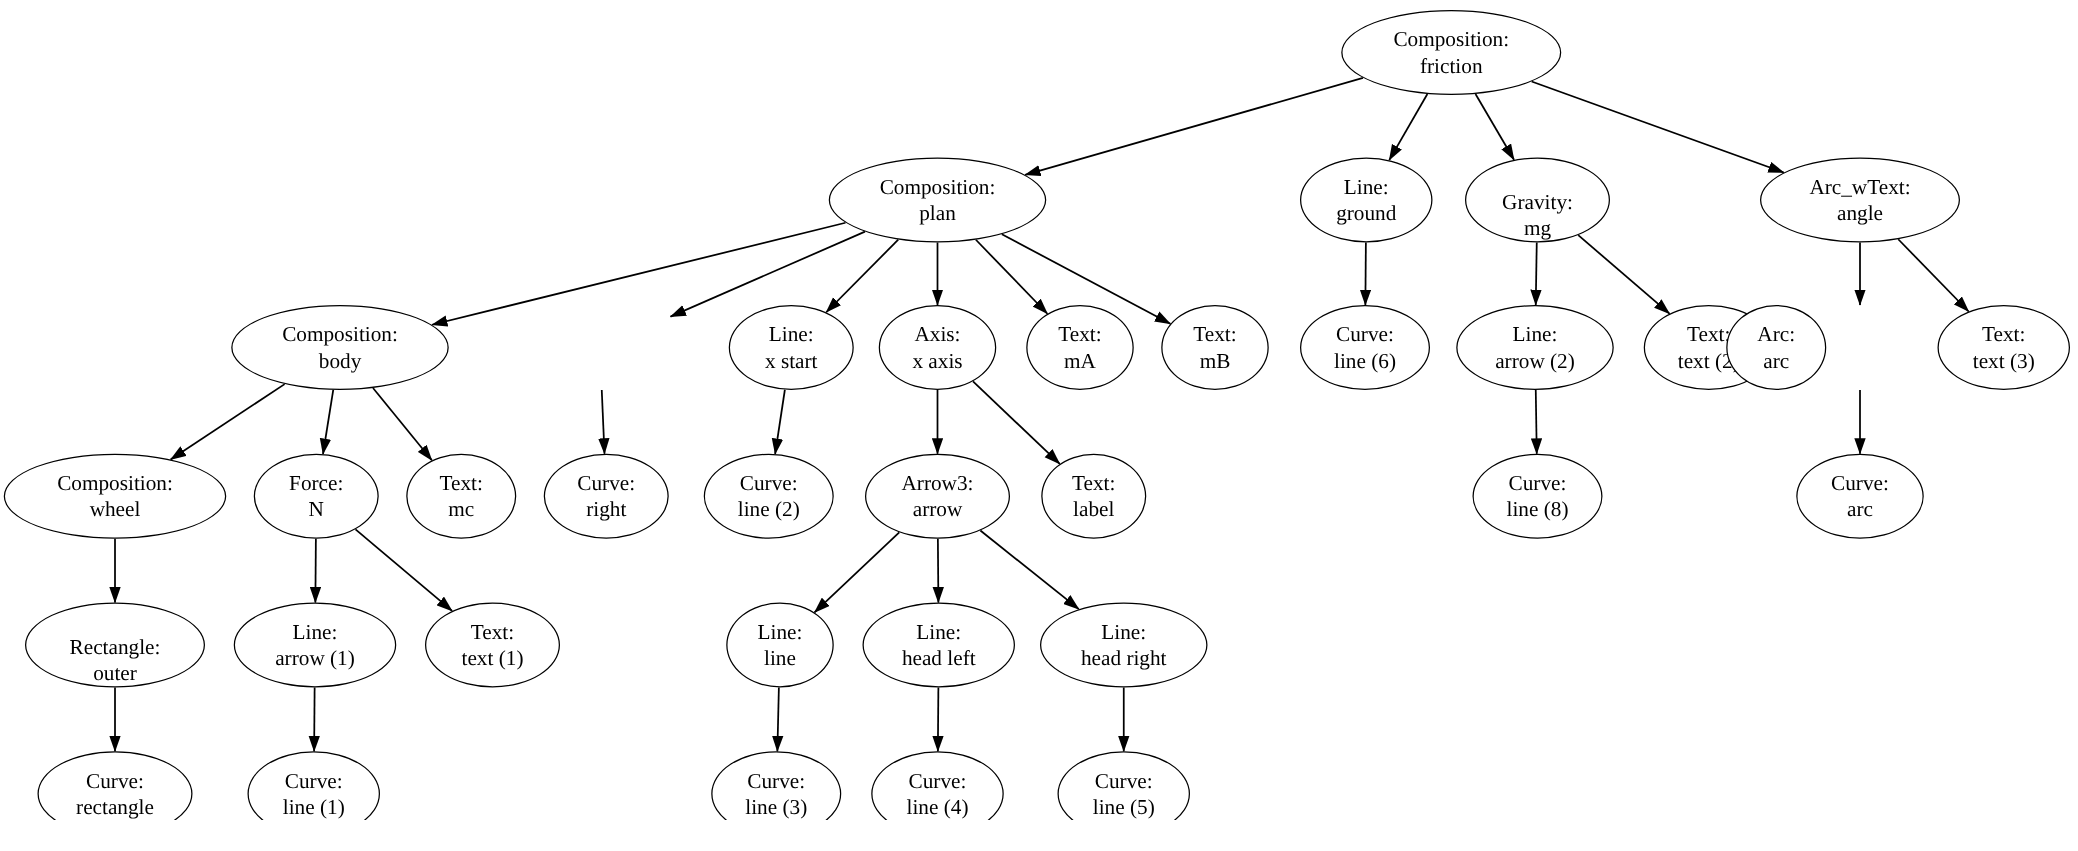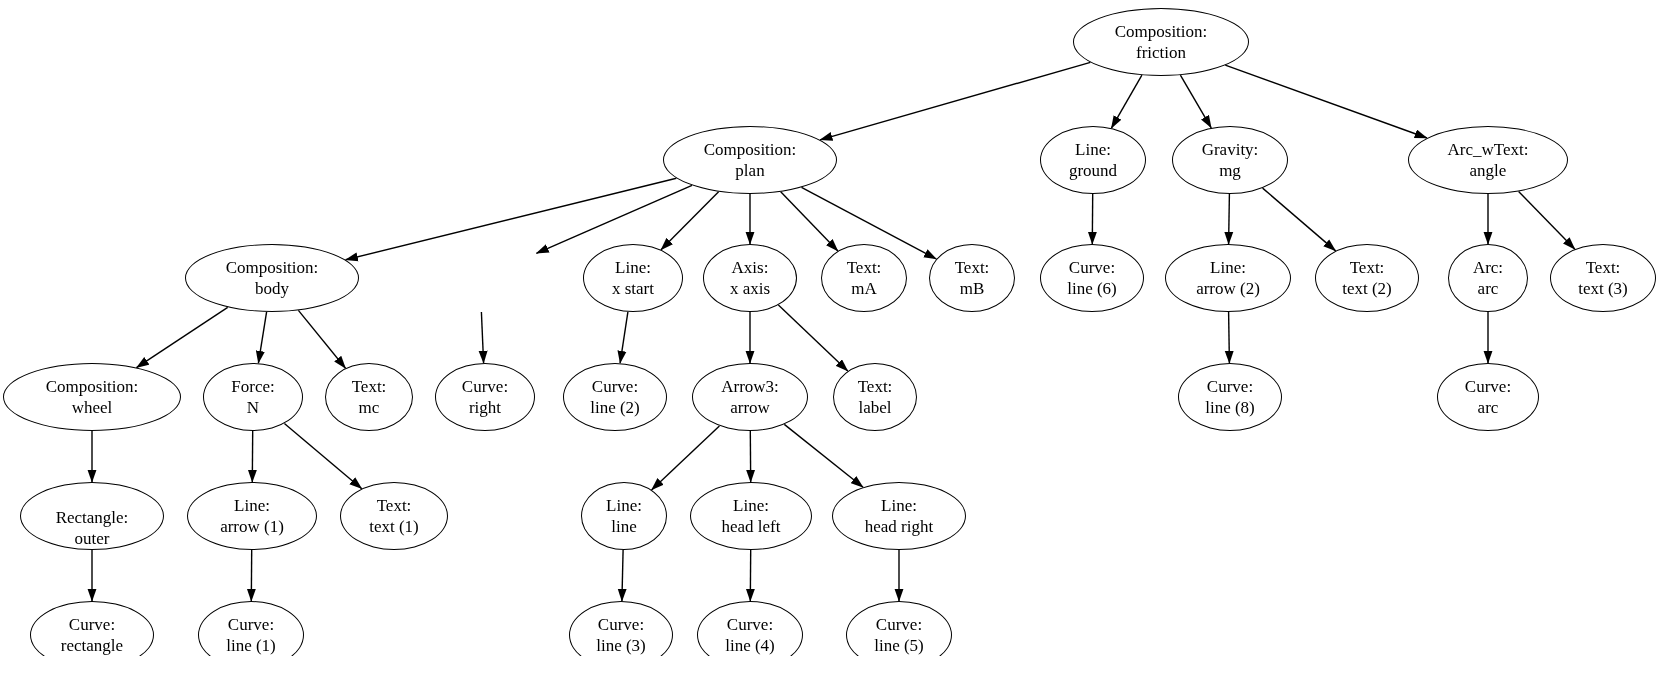--- a/index.html
+++ b/index.html
@@ -97,21 +97,21 @@
       <span>friction</span>
     </div>
     <div class="node" style="left: 663px; top: 126px; width: 174px; height: 68px;">
       <span>Composition:</span>
       <span>plan</span>
     </div>
     <div class="node" style="left: 1040px; top: 126px; width: 106px; height: 68px;">
       <span>Line:</span>
       <span>ground</span>
     </div>
-    <div class="node" style="left: 1172px; top: 126px; width: 116px; height: 68px;">
+    <div class="node" style="left: 1172px; top: 126px; width: 116px; height: 68px; justify-content: flex-end;">
       <span>Gravity:</span>
       <span>mg</span>
     </div>
     <div class="node" style="left: 1408px; top: 126px; width: 160px; height: 68px;">
       <span>Arc_wText:</span>
       <span>angle</span>
     </div>
     <div class="node" style="left: 185px; top: 244px; width: 174px; height: 68px;">
       <span>Composition:</span>
       <span>body</span>
@@ -137,21 +137,21 @@
       <span>line (6)</span>
     </div>
     <div class="node" style="left: 1165px; top: 244px; width: 126px; height: 68px;">
       <span>Line:</span>
       <span>arrow (2)</span>
     </div>
     <div class="node" style="left: 1315px; top: 244px; width: 104px; height: 68px;">
       <span>Text:</span>
       <span>text (2)</span>
     </div>
-    <div class="node" style="left: 1448px; top: 244px; width: 80px; height: 68px; text-align: right;">
+    <div class="node" style="left: 1381px; top: 244px; width: 80px; height: 68px; text-align: right;">
       <span>Arc:</span>
       <span>arc</span>
     </div>
     <div class="node" style="left: 1550px; top: 244px; width: 106px; height: 68px;">
       <span>Text:</span>
       <span>text (3)</span>
     </div>
     <div class="node" style="left: 3px; top: 363px; width: 178px; height: 68px;">
       <span>Composition:</span>
       <span>wheel</span>

